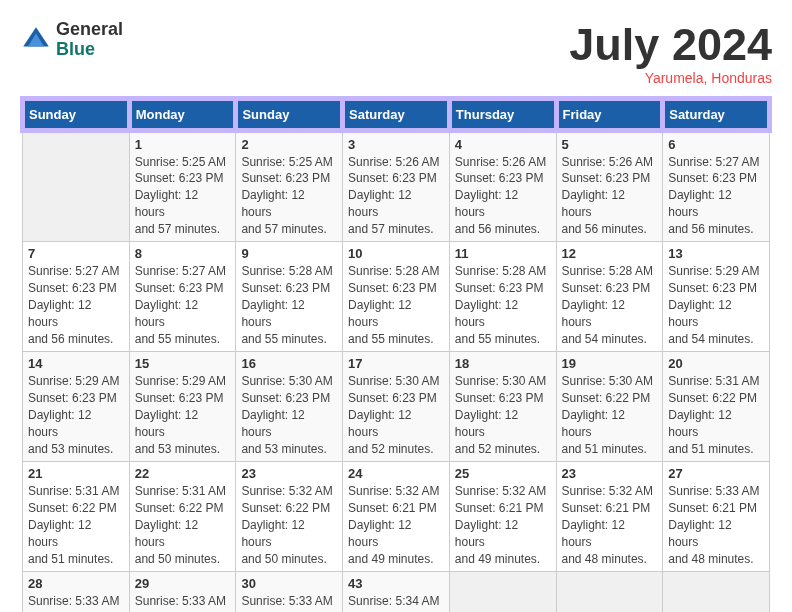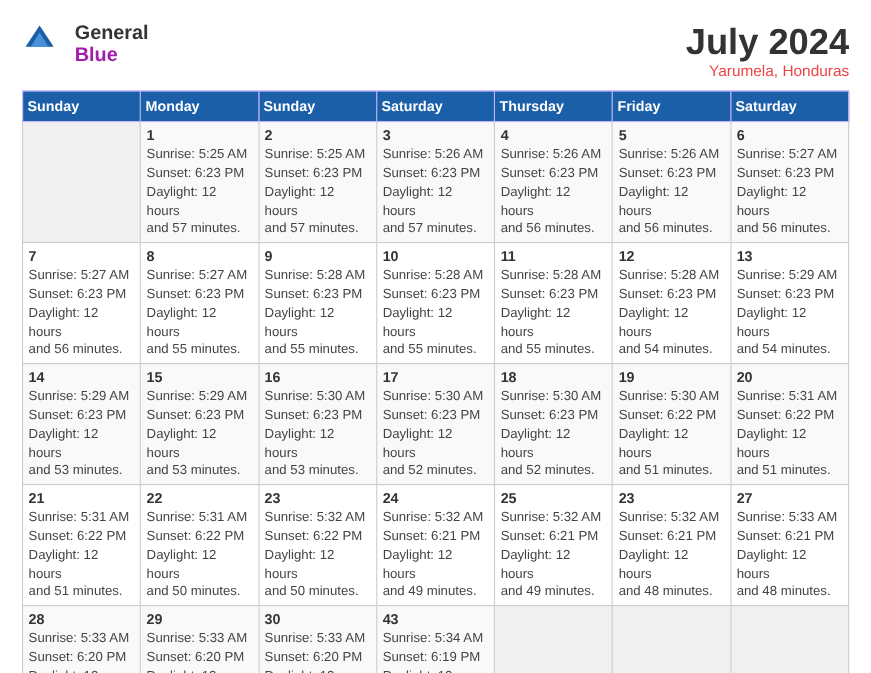--- a/index.html
+++ b/index.html
@@ -11,60 +11,60 @@
       padding: 20px;
     }
     .header {
       display: flex;
       justify-content: space-between;
       align-items: flex-start;
       margin-bottom: 10px;
     }
     .logo {
       display: flex;
-      align-items: flex-start;
-      gap: 16px;
+      align-items: center;
+      gap: 4px;
     }
     .logo-text {
       font-size: 18px;
       font-weight: bold;
       line-height: 1.1;
     }
     .logo-general { color: #333; }
-    .logo-blue { color: #a21caf; }
+    .logo-blue { color: #0f766e; }
     .logo-icon {
       width: 32px;
       height: 32px;
     }
     .title-block {
       text-align: right;
     }
     .month-title {
-      font-size: 33px;
+      font-size: 45px;
       font-weight: bold;
       color: #333;
       line-height: 1.1;
     }
     .location {
       font-size: 14px;
       color: #ef4444;
     }
     table {
       width: 100%;
       border-collapse: collapse;
       font-size: 11px;
     }
     thead tr th {
       background-color: #1a5fa8;
       color: #fff;
       padding: 6px 4px;
       text-align: left;
       font-size: 13px;
       font-weight: bold;
-      border: 1px solid #c4b5fd;
+      border: 5px solid #c4b5fd;
     }
     tbody tr td {
       border: 1px solid #ccc;
       padding: 4px 5px;
       vertical-align: top;
       width: calc(100% / 7);
       min-height: 80px;
     }
     tbody tr:nth-child(odd) td {
       background-color: #f9f9f9;

